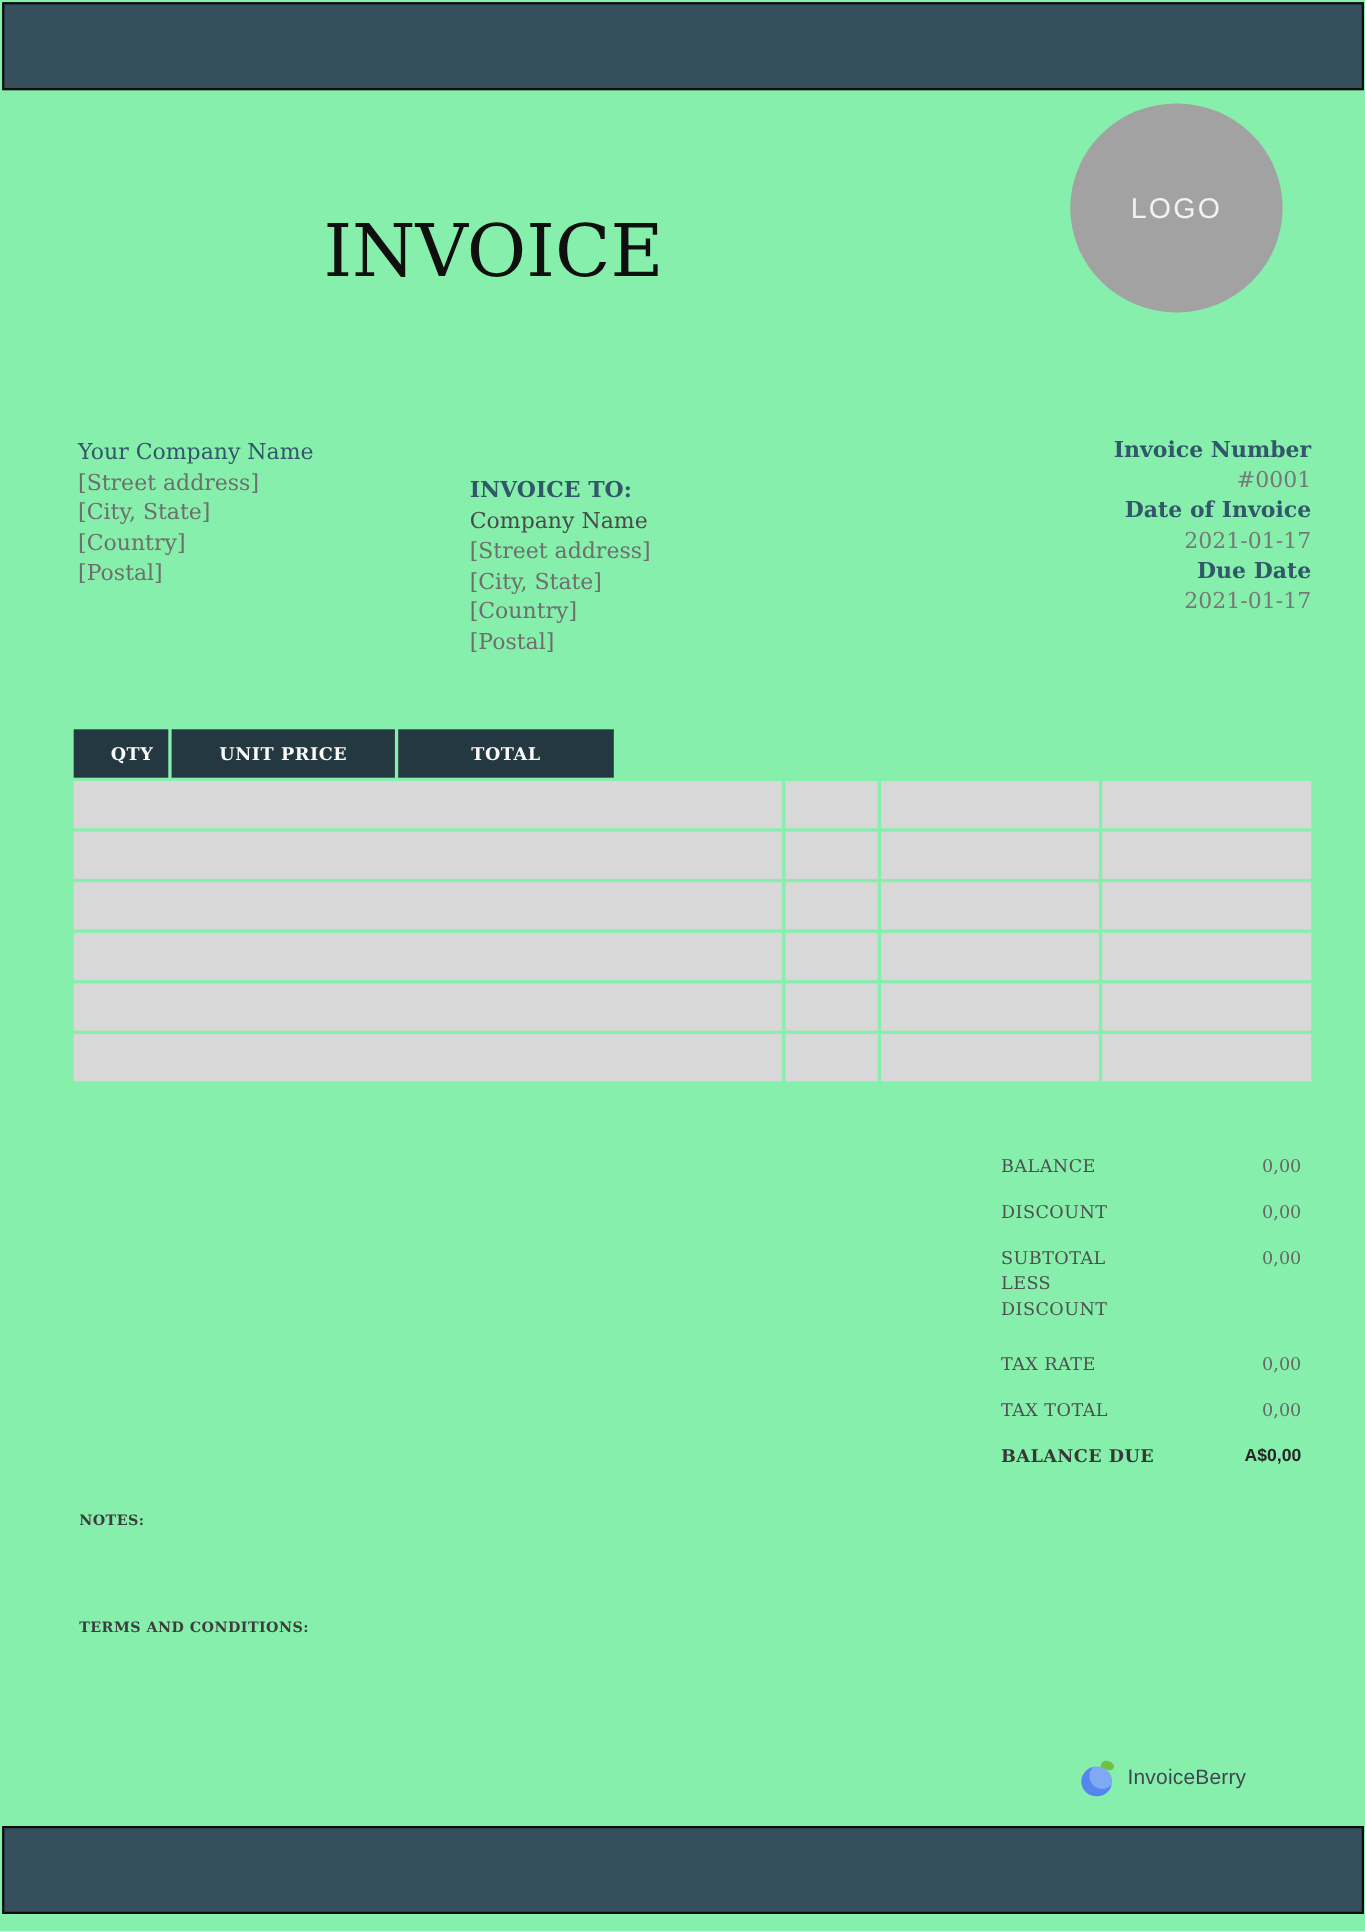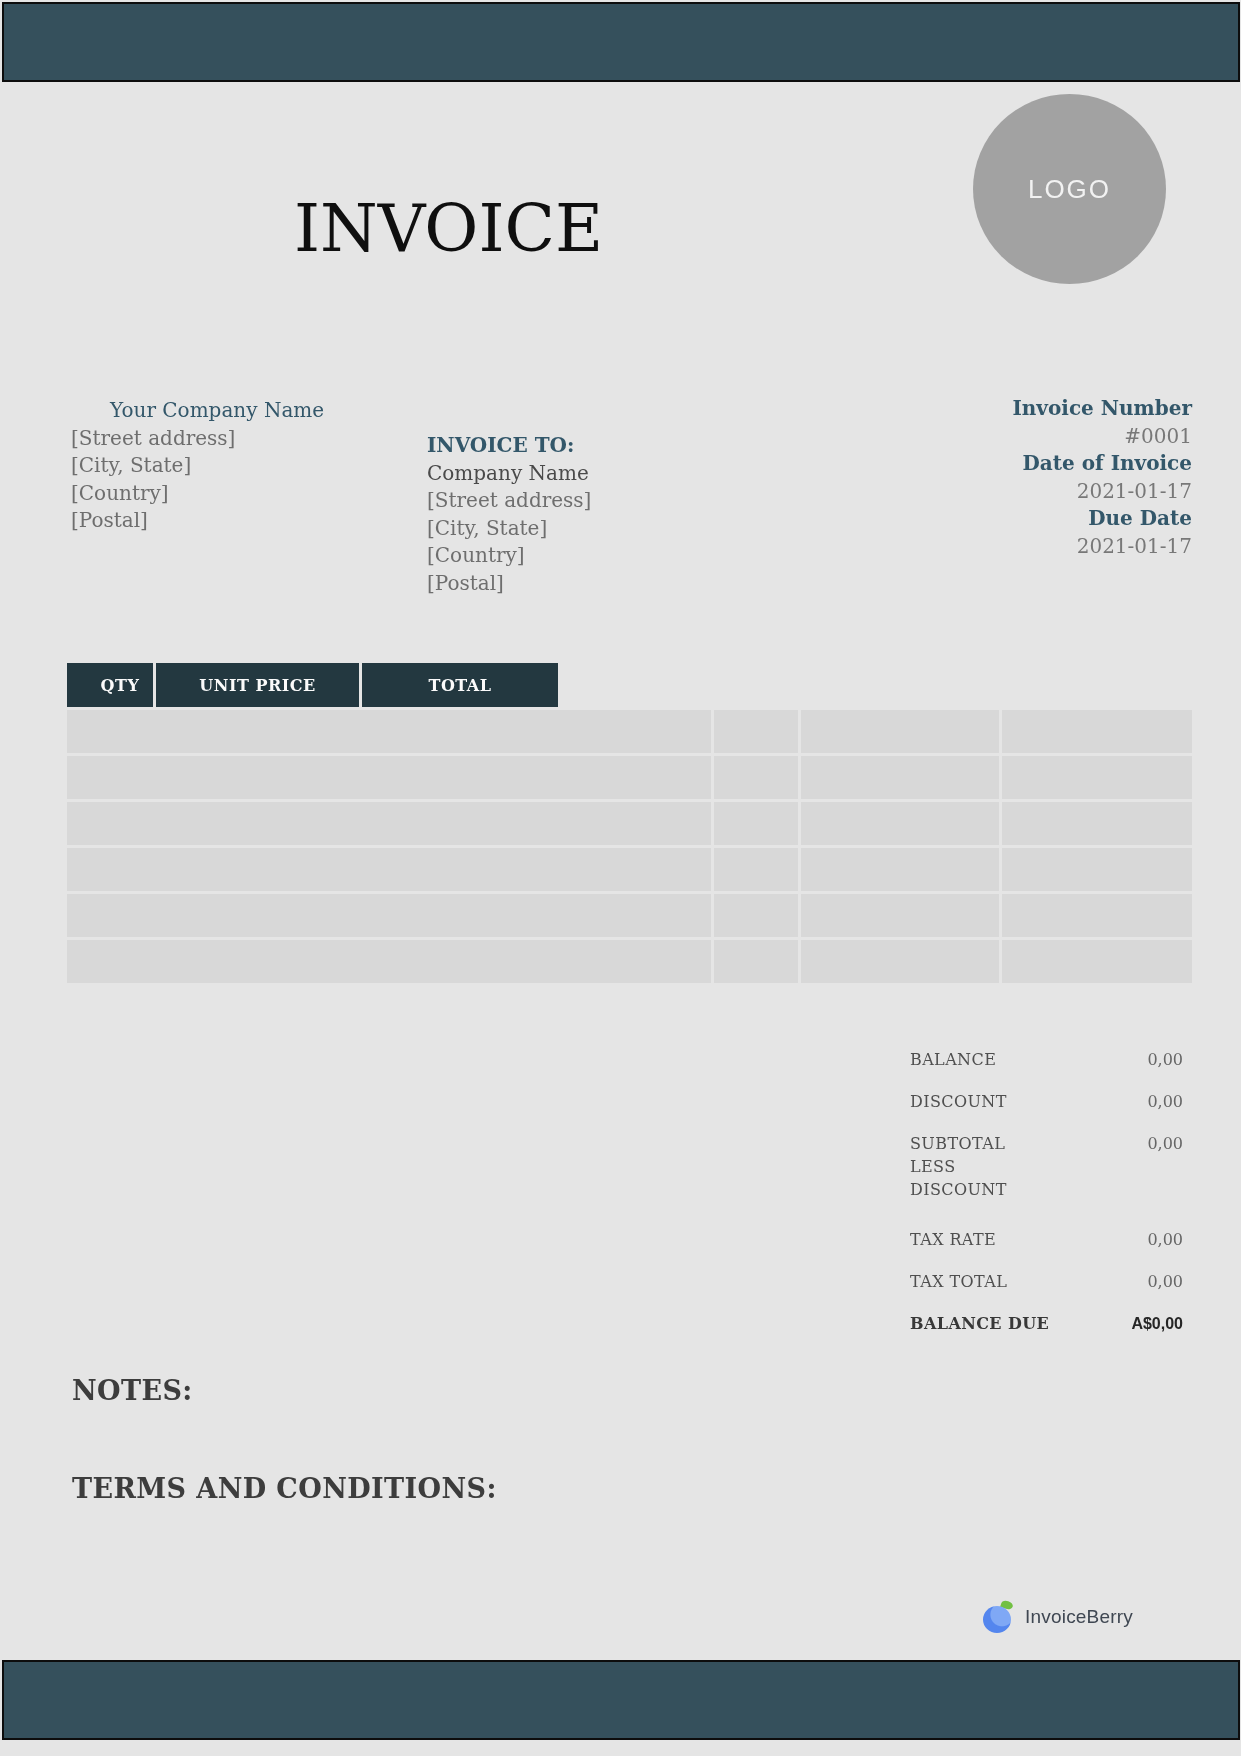--- a/index.html
+++ b/index.html
@@ -1,19 +1,19 @@
 <!DOCTYPE html>
 <html><head>
 <meta charset="utf-8">
 <style>
   * { margin:0; padding:0; box-sizing:border-box; }
   html,body { background:#ffffff; }
   .page {
     position:relative; width:1241px; height:1756px; margin:0 auto;
-    background:#e5e5e5; font-family:"DejaVu Serif", serif; overflow:hidden;
+    background:#86efac; font-family:"DejaVu Serif", serif; overflow:hidden;
   }
 
   
   .bar {
     position:absolute; left:2px; width:1238px; height:80px;
     background:#35505c; border:2px solid #0d0d0d;
   }
   .bar.top { top:2px; }
   .bar.bottom { top:1660px; }
 
@@ -30,21 +30,21 @@
   .logo-circle span {
     font-family:"Liberation Sans", sans-serif; font-size:26px; letter-spacing:2px;
     color:#f2f2f2;
   }
 
   
   .col { position:absolute; font-size:20px; line-height:27.5px; }
   .col-sender { left:71px; top:397px; }
   .col-recipient { left:427px; top:396px;margin-top:36px; }
   .col-meta { right:49px; top:395px; text-align:right; }
-  .teal { color:#33576a;margin-left:39px; }
+  .teal { color:#33576a; }
   .teal-bold { color:#33576a; font-weight:bold; }
   .gray-line { color:#6e6e6e; }
   .dark-line { color:#4a4a4a; }
   .meta-value { color:#787878; }
 
   
   .items-table { position:absolute; left:67px; top:663px; width:1125px; }
   .items-header { display:flex; gap:3px; }
   .items-header .cell {
     height:44px; background:#233840; color:#fbfbfb;
@@ -64,21 +64,21 @@
   .summary-row .label { color:#4f4f4f; letter-spacing:0.4px; max-width:110px; }
   .summary-row .value { color:#666666; }
   .summary-row.wrap3 { margin-bottom:27px; }
   .summary-row.balance .label { color:#383838; font-weight:bold; max-width:170px; }
   .summary-row.balance .value {
     color:#262626; font-weight:bold; font-family:"Liberation Sans", sans-serif;
   }
 
   
   .section-heading {
-    position:absolute; left:72px; font-size:27px; font-weight:bold;
+    position:absolute; left:72px; font-size:13px; font-weight:bold;
     color:#3d3d3d; letter-spacing:0.4px;
   }
   .notes { top:1375px; }
   .terms { top:1473px; }
 
   
   .brand { position:absolute; left:981px; top:1600px; display:flex; align-items:center; }
   .berry { position:relative; width:36px; height:34px; }
   .berry .fruit {
     position:absolute; left:2px; top:6px; width:28px; height:27px; border-radius:50%;

